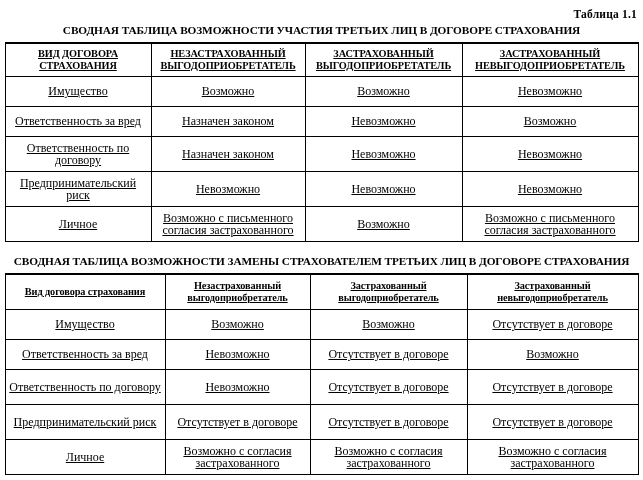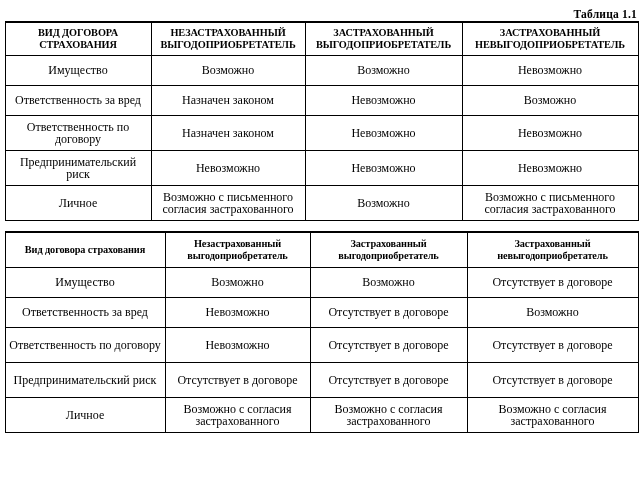--- a/index.html
+++ b/index.html
@@ -39,20 +39,21 @@
     line-height: 15px;
     padding: 2px 8px 4px 8px;
     letter-spacing: -0.1px;
   }
 
   table.doc-table {
     border-collapse: collapse;
     width: 633px;
     margin: 0 auto;
     table-layout: fixed;
+    text-decoration: underline;
   }
   table.doc-table td,
   table.doc-table th {
     border: 1px solid #000000;
     text-align: center;
     vertical-align: middle;
     font-size: 12px;
     line-height: 12.5px;
     padding: 2px 2px;
     font-weight: normal;
@@ -75,20 +76,21 @@
   #table-2 tbody tr.tall td { height: 30px; }
   .spacer-md { height: 10px; }
 </style>
 </head>
 <body>
 
 <div class="page">
 
   <div class="tbl-number">Таблица 1.1</div>
 
+  <div class="tbl-title">СВОДНАЯ ТАБЛИЦА ВОЗМОЖНОСТИ УЧАСТИЯ ТРЕТЬИХ ЛИЦ В ДОГОВОРЕ СТРАХОВАНИЯ</div>
 
   <table class="doc-table" id="table-1">
     <colgroup>
       <col style="width:146px">
       <col style="width:154px">
       <col style="width:157px">
       <col style="width:176px">
     </colgroup>
     <thead>
       <tr>
@@ -128,20 +130,21 @@
         <td>Возможно с письменного согласия застрахованного</td>
         <td>Возможно</td>
         <td>Возможно с письменного согласия застрахованного</td>
       </tr>
     </tbody>
   </table>
 
   <div class="spacer-md"></div>
 
 
+  <div class="tbl-title">СВОДНАЯ ТАБЛИЦА ВОЗМОЖНОСТИ ЗАМЕНЫ СТРАХОВАТЕЛЕМ ТРЕТЬИХ ЛИЦ В ДОГОВОРЕ СТРАХОВАНИЯ</div>
 
   <table class="doc-table" id="table-2">
     <colgroup>
       <col style="width:160px">
       <col style="width:145px">
       <col style="width:157px">
       <col style="width:171px">
     </colgroup>
     <thead>
       <tr>

